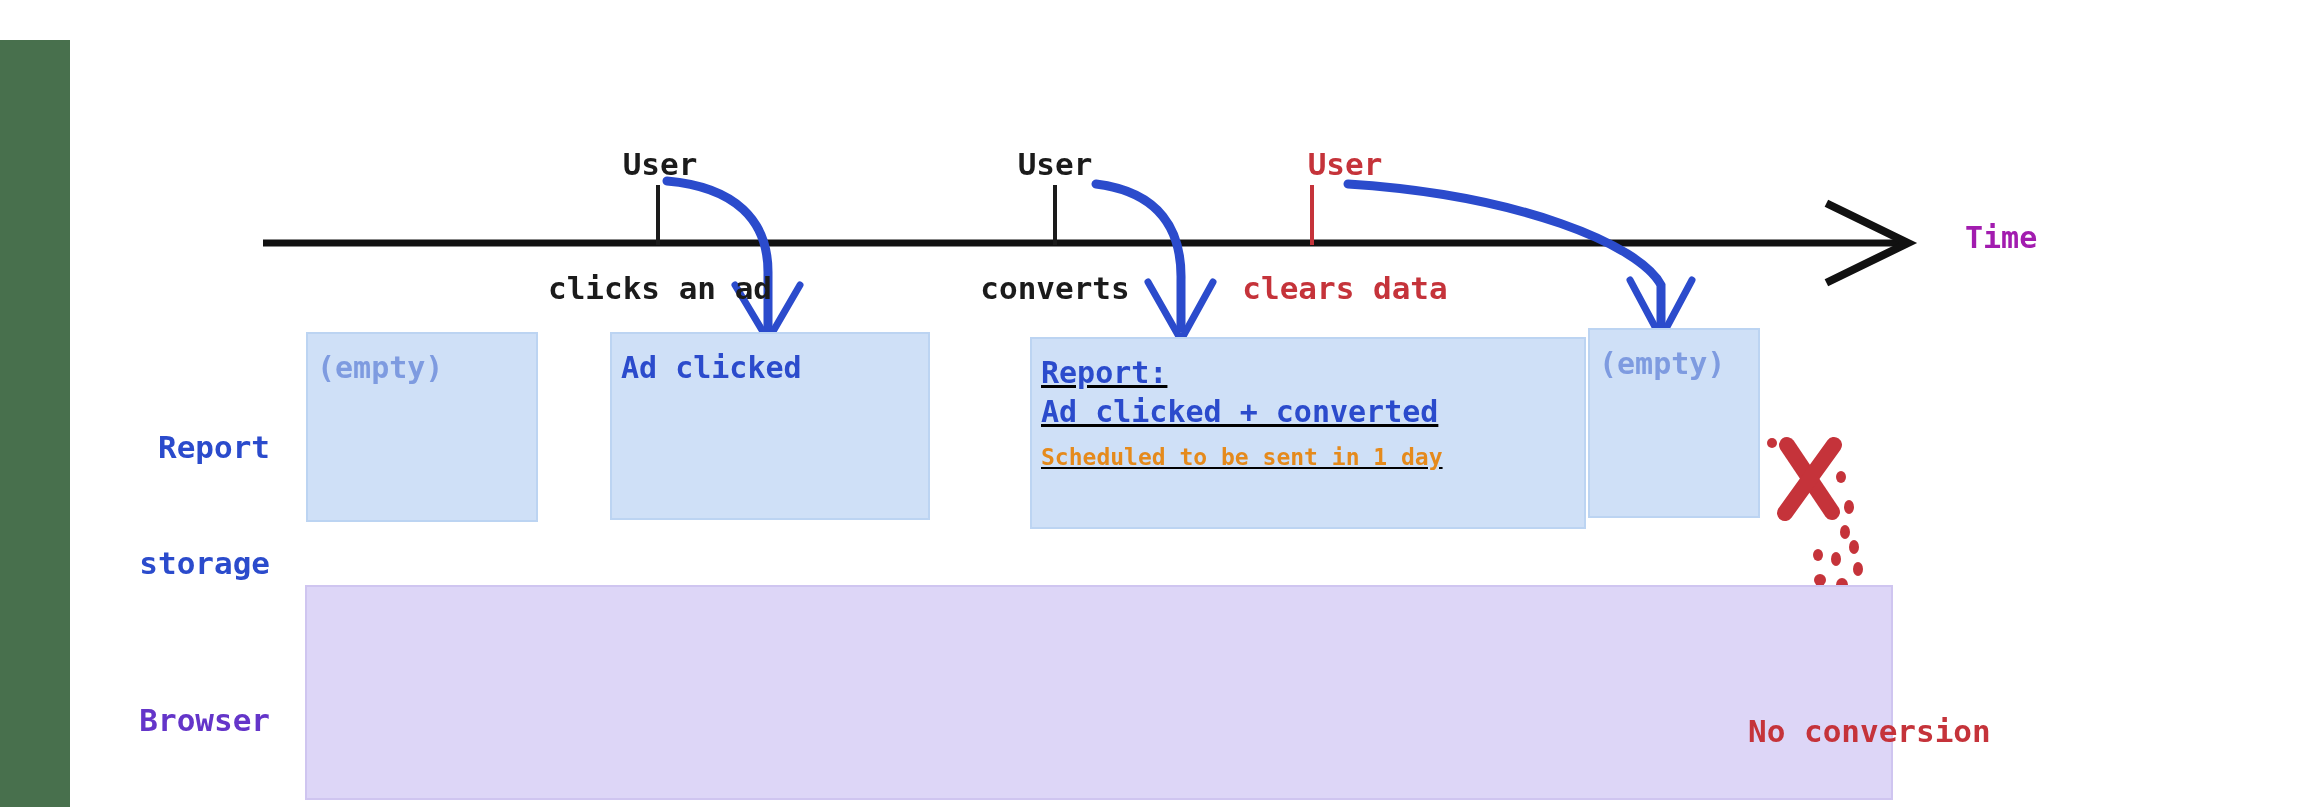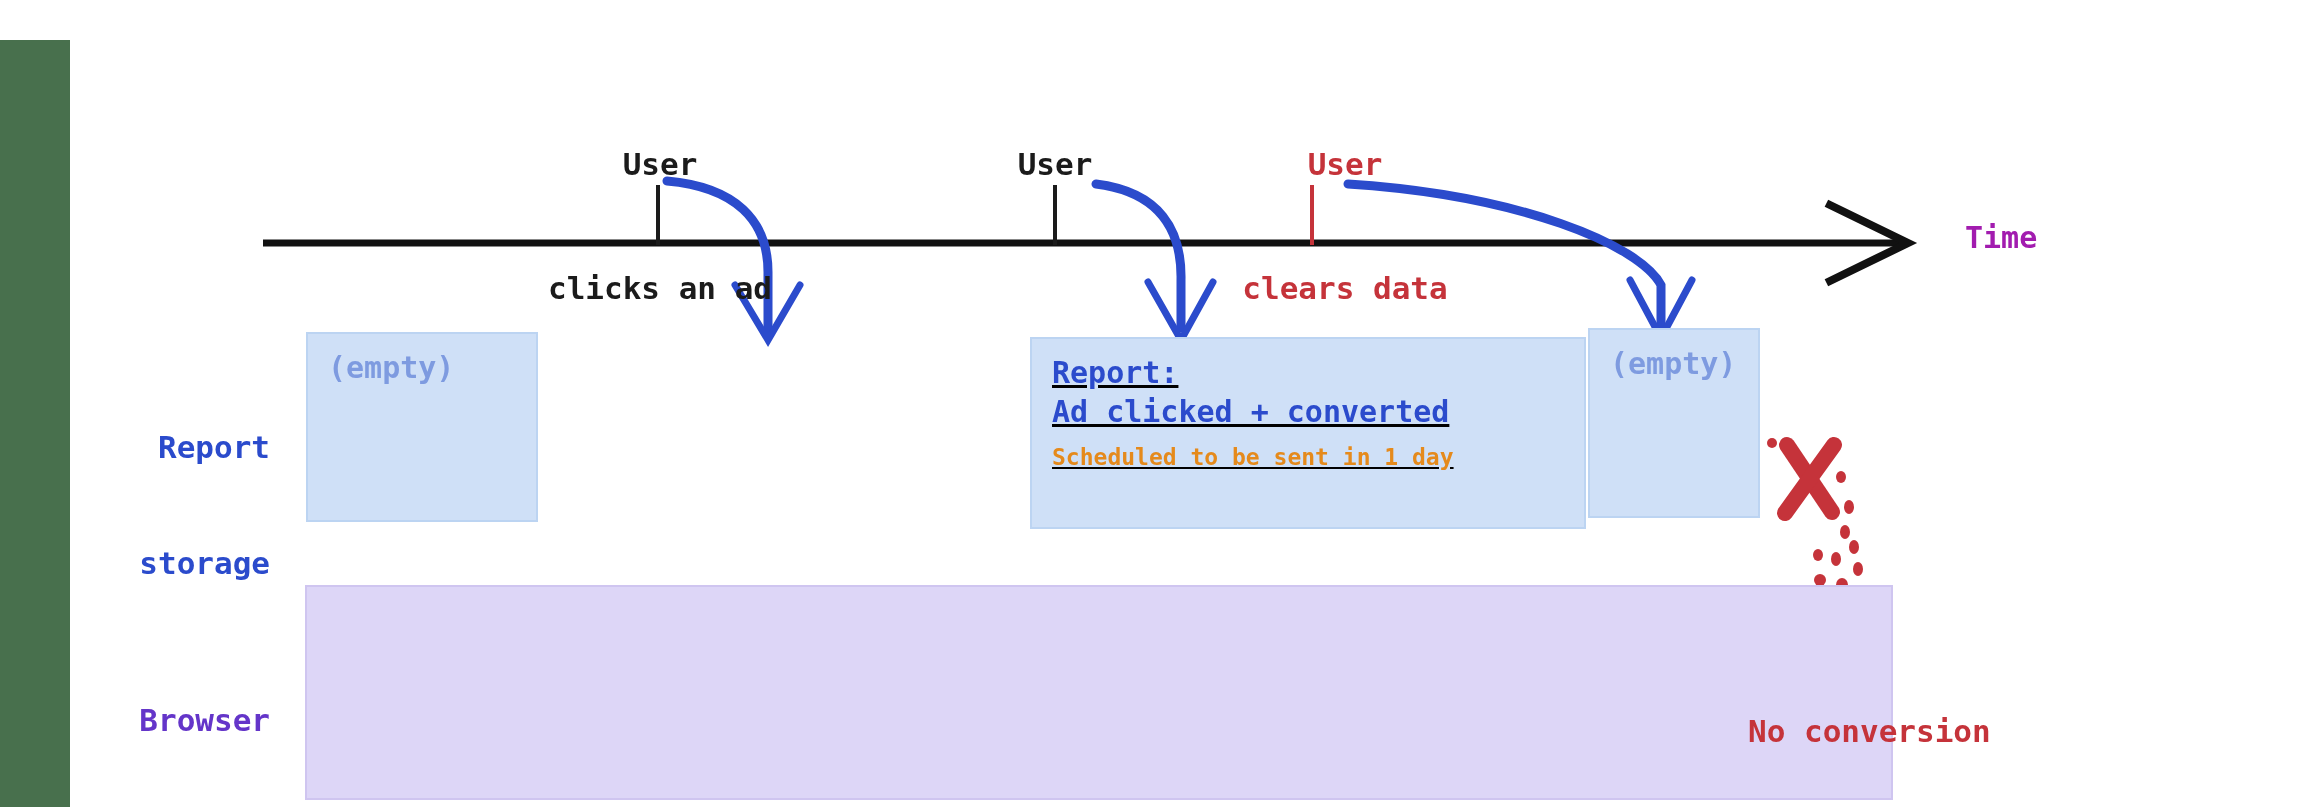--- a/index.html
+++ b/index.html
@@ -87,21 +87,21 @@
     width: 210px;
     color: #6435c9;
   }
 
   
   .storage-box {
     position: absolute;
     background: #cfe0f7;
     border: 2px solid #bcd4f2;
     box-sizing: border-box;
-    padding: 14px 18px 10px 20px;
+    padding: 14px 18px 10px 9px;
   }
   .box-line {
     font-size: 30px;
     font-weight: bold;
     line-height: 1.30;
     white-space: pre;
     color: #2b4bcc;
   }
   .box-line.muted {
     color: #7e9be0;
@@ -197,20 +197,21 @@
     </g>
   </svg>
 
   <div class="event-label black" style="left:460px; top:22px; width:400px;">
     <div>User</div>
     <div>clicks an ad</div>
   </div>
 
   <div class="event-label black" style="left:880px; top:22px; width:350px;">
     <div>User</div>
+    <div>converts</div>
   </div>
 
   <div class="event-label red" style="left:1190px; top:22px; width:310px;">
     <div>User</div>
     <div>clears data</div>
   </div>
 
   <div id="time-caption">Time</div>
 
   <div class="row-label" id="row-label-browser">
@@ -220,20 +221,23 @@
 
   <div class="row-label" id="row-label-adtech">
     <div>Browser</div>
     <div>server</div>
   </div>
 
   <div class="storage-box" id="box-empty-1">
     <div class="box-line muted">(empty)</div>
   </div>
 
+  <div class="storage-box" id="box-ad-clicked">
+    <div class="box-line">Ad clicked</div>
+  </div>
 
   <div class="storage-box" id="box-report">
     <div class="box-line">Report:</div>
     <div class="box-line">Ad clicked + converted</div>
     <div class="box-line note">Scheduled to be sent in 1 day</div>
   </div>
 
   <div class="storage-box" id="box-empty-2">
     <div class="box-line muted">(empty)</div>
   </div>

